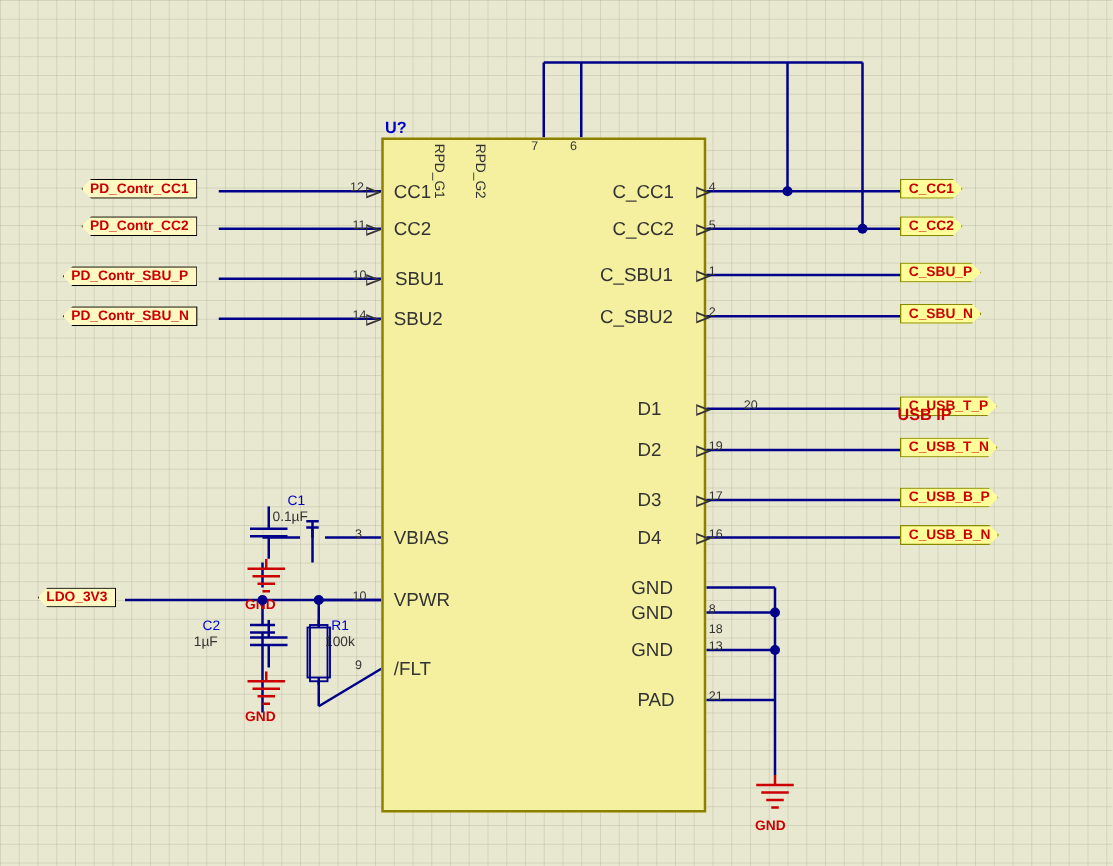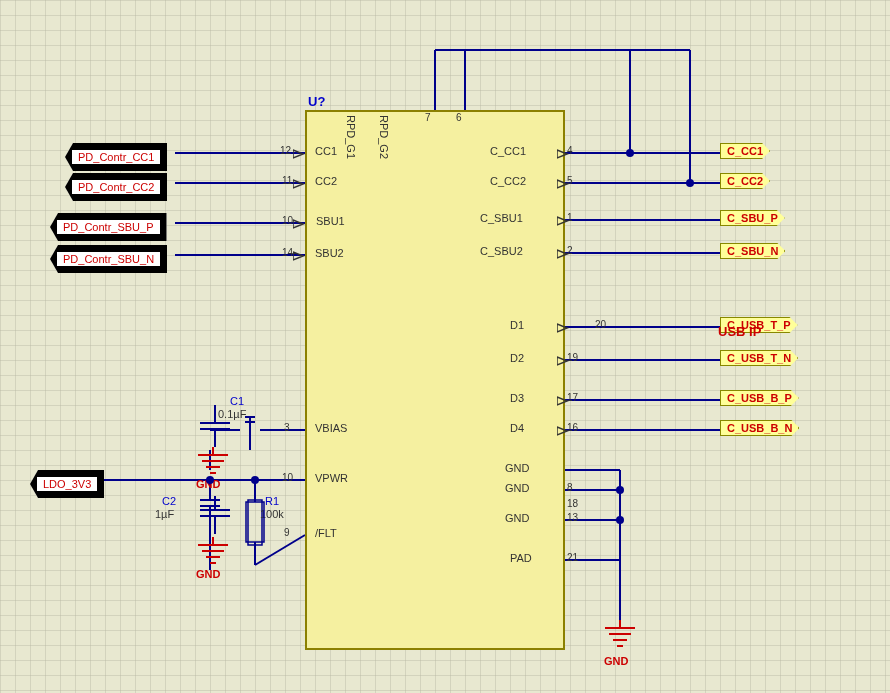--- a/index.html
+++ b/index.html
@@ -75,33 +75,33 @@
       transform: rotate(90deg);
       transform-origin: left top;
       z-index: 20;
       white-space: nowrap;
     }
 
     
     .pin-label {
       position: absolute;
       color: #333;
-      font-size: 11px;
+      font-size: 15px;
       z-index: 20;
     }
 
     
     .net-label {
       position: absolute;
-      background-color: #ffffff;
-      border: 7px solid #000000;
+      background-color: #fef9c3;
+      border: 1px solid #000000;
       padding: 1px 6px;
       font-size: 11px;
       color: #cc0000;
-      font-weight: normal;
+      font-weight: bold;
       clip-path: polygon(8px 0%, 100% 0%, 100% 100%, 8px 100%, 0% 50%);
       z-index: 20;
       white-space: nowrap;
     }
 
     .net-label-right {
       position: absolute;
       background-color: #ffff99;
       border: 1px solid #888800;
       padding: 1px 6px;

